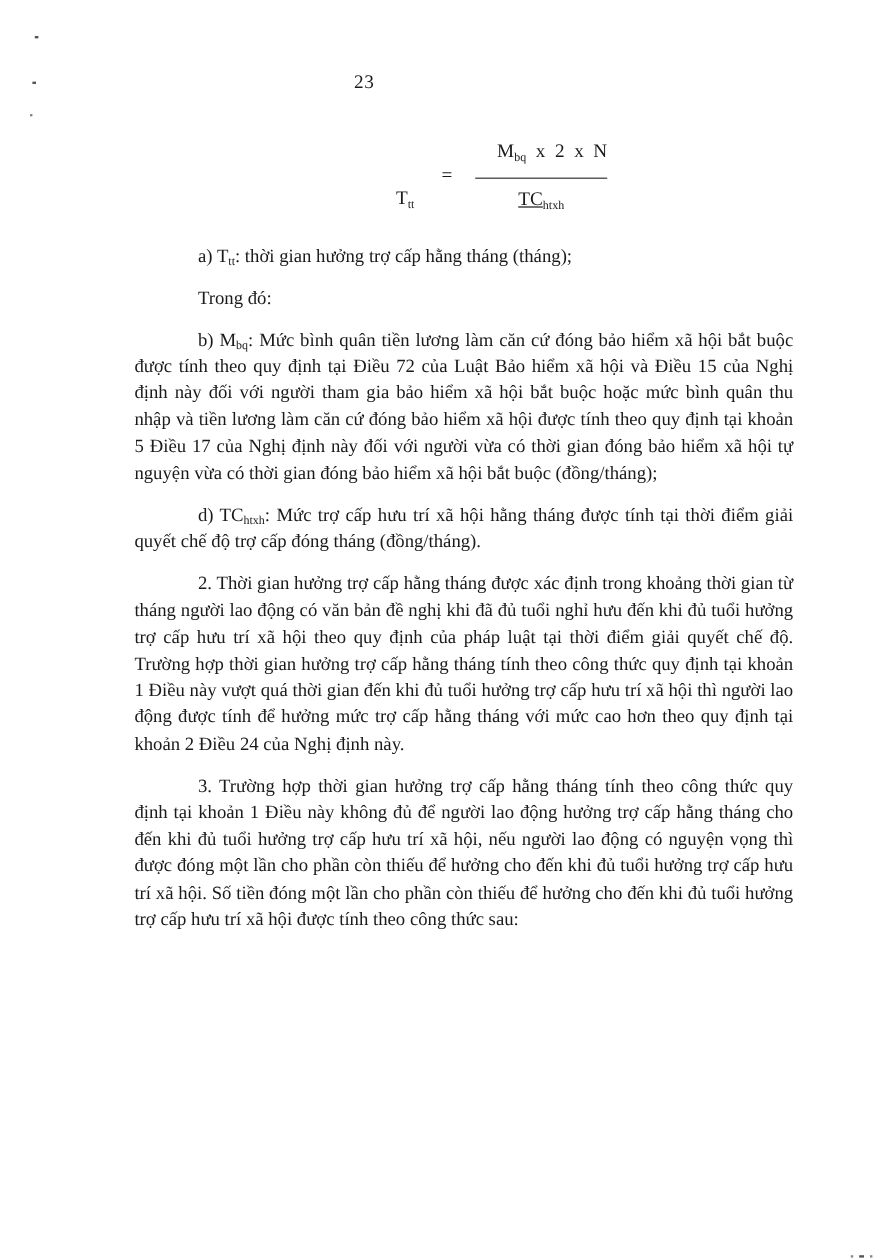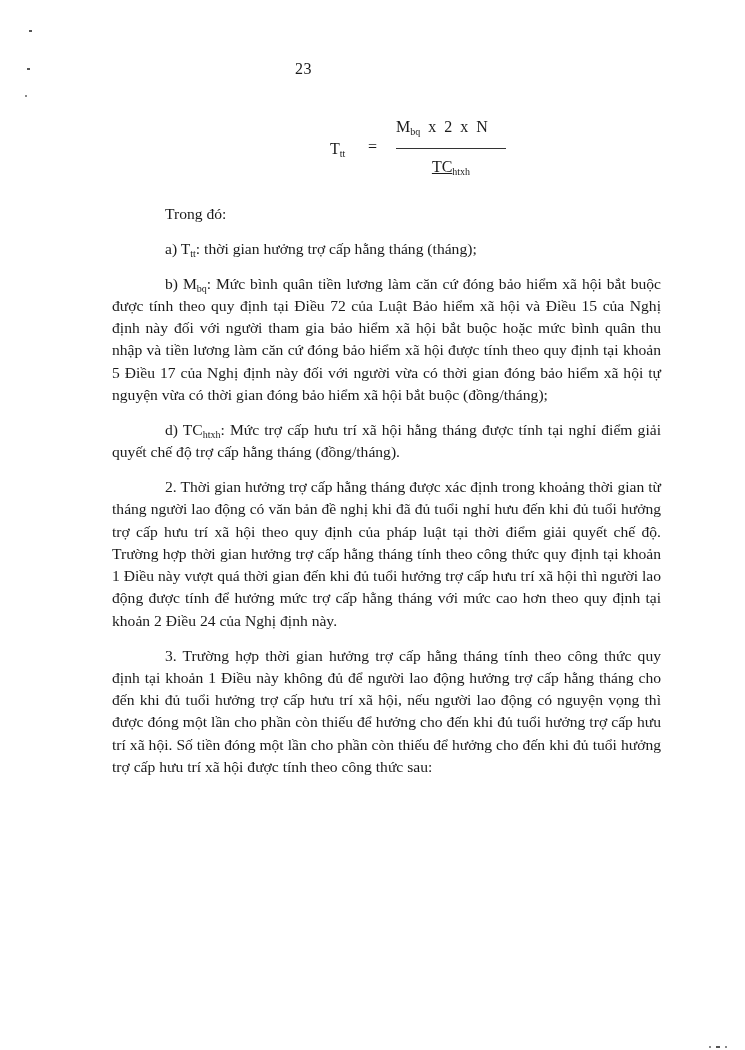--- a/index.html
+++ b/index.html
@@ -28,33 +28,33 @@
     position: absolute;
     left: 330px;
     top: 118px;
     width: 180px;
     height: 70px;
     font-size: 16px;
   }
   .formula .lhs {
     position: absolute;
     left: 0;
-    top: 22px;
+    top: 39px;
   }
   .formula .eq {
     position: absolute;
     left: 38px;
     top: 20px;
   }
   .formula .num {
     position: absolute;
     left: 66px;
     top: 0;
     width: 110px;
-    text-align: left;
+    text-align: right;
     word-spacing: 4px;
   }
   .formula .bar {
     position: absolute;
     left: 66px;
     top: 30px;
     width: 110px;
     height: 0;
     border-top: 1px solid #333;
   }
@@ -97,28 +97,28 @@
 
 <div class="formula">
   <div class="lhs"><span>T</span><sub>tt</sub></div>
   <div class="eq">=</div>
   <div class="num"><span>M</span><sub>bq</sub><span> x 2 x N</span></div>
   <div class="bar"></div>
   <div class="den"><span>TC</span><sub>htxh</sub></div>
 </div>
 
 <div class="body-text">
+  <p><span>a) T</span><sub>tt</sub><span>: thời gian hưởng trợ cấp hằng tháng (tháng);</span></p>
+
   <p><span>Trong đó:</span></p>
-
-  <p><span>a) T</span><sub>tt</sub><span>: thời gian hưởng trợ cấp hằng tháng (tháng);</span></p>
 
   <p><span>b) M</span><sub>bq</sub><span>: Mức bình quân tiền lương làm căn cứ đóng bảo hiểm xã hội bắt buộc được tính theo quy định tại Điều 72 của Luật Bảo hiểm xã hội và Điều 15 của Nghị định này đối với người tham gia bảo hiểm xã hội bắt buộc hoặc mức bình quân thu nhập và tiền lương làm căn cứ đóng bảo hiểm xã hội được tính theo quy định tại khoản 5 Điều 17 của Nghị định này đối với người vừa có thời gian đóng bảo hiểm xã hội tự nguyện vừa có thời gian đóng bảo hiểm xã hội bắt buộc (đồng/tháng);</span></p>
 
 
-  <p><span>d) TC</span><sub>htxh</sub><span>: Mức trợ cấp hưu trí xã hội hằng tháng được tính tại nghỉ điểm giải quyết chế độ trợ cấp hằng tháng (đồng/tháng).</span></p>
+  <p><span>d) TC</span><sub>htxh</sub><span>: Mức trợ cấp hưu trí xã hội hằng tháng được tính tại thời điểm giải quyết chế độ trợ cấp đóng tháng (đồng/tháng).</span></p>
 
 
   <p><span>2. Thời gian hưởng trợ cấp hằng tháng được xác định trong khoảng thời gian từ tháng người lao động có văn bản đề nghị khi đã đủ tuổi nghỉ hưu đến khi đủ tuổi hưởng trợ cấp hưu trí xã hội theo quy định của pháp luật tại thời điểm giải quyết chế độ. Trường hợp thời gian hưởng trợ cấp hằng tháng tính theo công thức quy định tại khoản 1 Điều này vượt quá thời gian đến khi đủ tuổi hưởng trợ cấp hưu trí xã hội thì người lao động được tính để hưởng mức trợ cấp hằng tháng với mức cao hơn theo quy định tại khoản 2 Điều 24 của Nghị định này.</span></p>
 
   <p><span>3. Trường hợp thời gian hưởng trợ cấp hằng tháng tính theo công thức quy định tại khoản 1 Điều này không đủ để người lao động hưởng trợ cấp hằng tháng cho đến khi đủ tuổi hưởng trợ cấp hưu trí xã hội, nếu người lao động có nguyện vọng thì được đóng một lần cho phần còn thiếu để hưởng cho đến khi đủ tuổi hưởng trợ cấp hưu trí xã hội. Số tiền đóng một lần cho phần còn thiếu để hưởng cho đến khi đủ tuổi hưởng trợ cấp hưu trí xã hội được tính theo công thức sau:</span></p>
 </div>
 
 <div class="specks">
   <span style="left:29px;top:30px;width:3px;height:2px;"></span>
   <span style="left:27px;top:68px;width:3px;height:2px;"></span>

